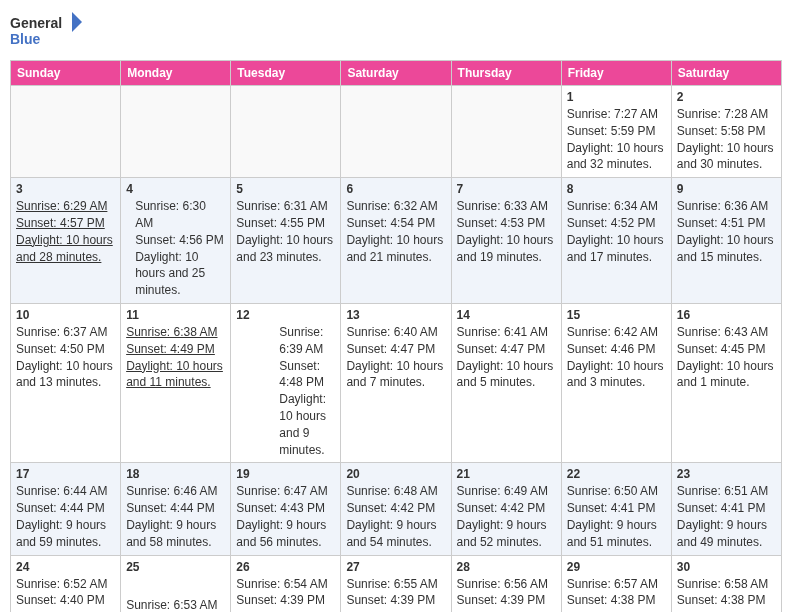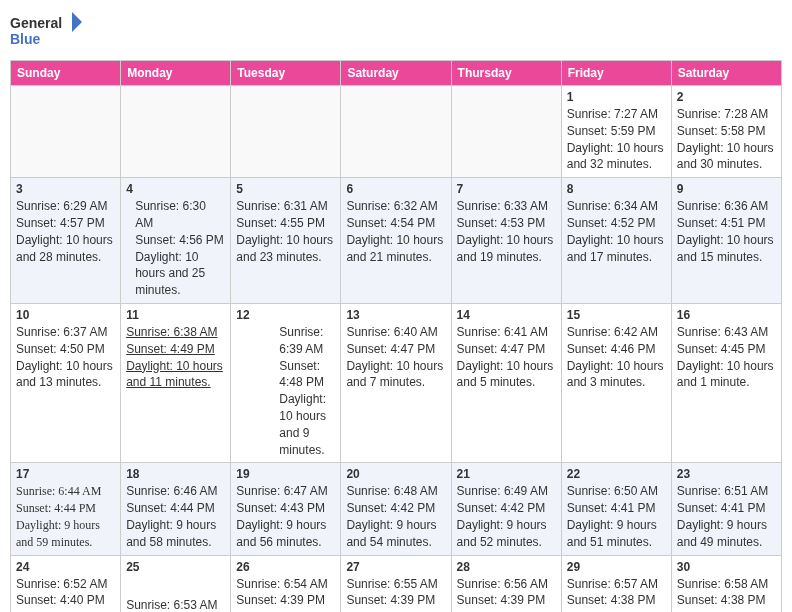--- a/index.html
+++ b/index.html
@@ -118,21 +118,21 @@
         <td>
           <div class="day-number">2</div>
           <div class="day-info" style="white-space: pre-line;">Sunrise: 7:28 AM
 Sunset: 5:58 PM
 Daylight: 10 hours and 30 minutes.</div>
         </td>
       </tr>
       <tr>
         <td>
           <div class="day-number">3</div>
-          <div class="day-info" style="white-space: pre-line;">Sunrise: 6:29 AM
+          <div class="day-info" style="white-space: pre-line; text-decoration: underline;">Sunrise: 6:29 AM
 Sunset: 4:57 PM
 Daylight: 10 hours and 28 minutes.</div>
         </td>
         <td>
           <div class="day-number">4</div>
           <div class="day-info" style="white-space: pre-line; margin-left: 9px;">Sunrise: 6:30 AM
 Sunset: 4:56 PM
 Daylight: 10 hours and 25 minutes.</div>
         </td>
         <td>
@@ -206,21 +206,21 @@
         <td>
           <div class="day-number">16</div>
           <div class="day-info" style="white-space: pre-line;">Sunrise: 6:43 AM
 Sunset: 4:45 PM
 Daylight: 10 hours and 1 minute.</div>
         </td>
       </tr>
       <tr>
         <td>
           <div class="day-number">17</div>
-          <div class="day-info" style="white-space: pre-line; font-family: Liberation Serif, serif;">Sunrise: 6:44 AM
+          <div class="day-info" style="white-space: pre-line;">Sunrise: 6:44 AM
 Sunset: 4:44 PM
 Daylight: 9 hours and 59 minutes.</div>
         </td>
         <td>
           <div class="day-number">18</div>
           <div class="day-info" style="white-space: pre-line;">Sunrise: 6:46 AM
 Sunset: 4:44 PM
 Daylight: 9 hours and 58 minutes.</div>
         </td>
         <td>

